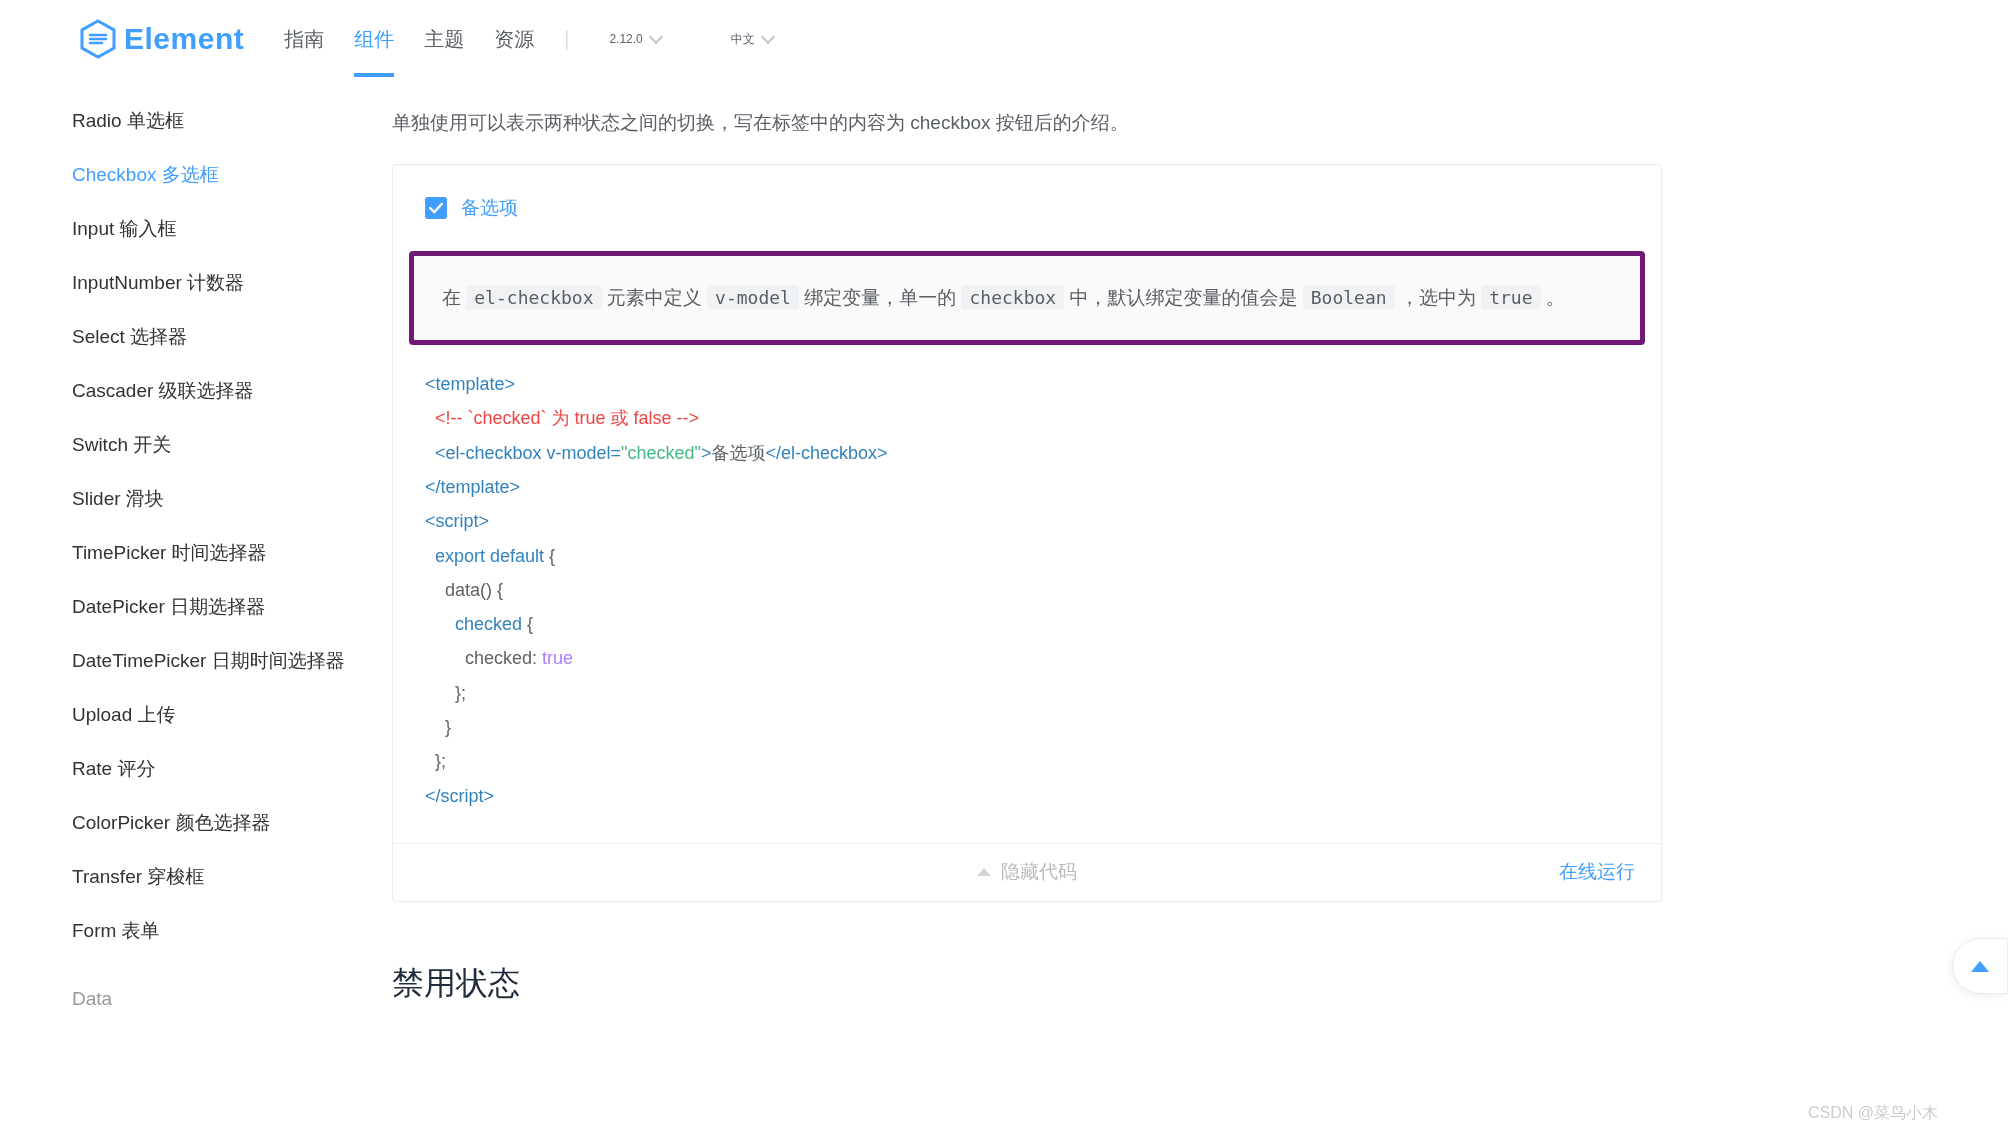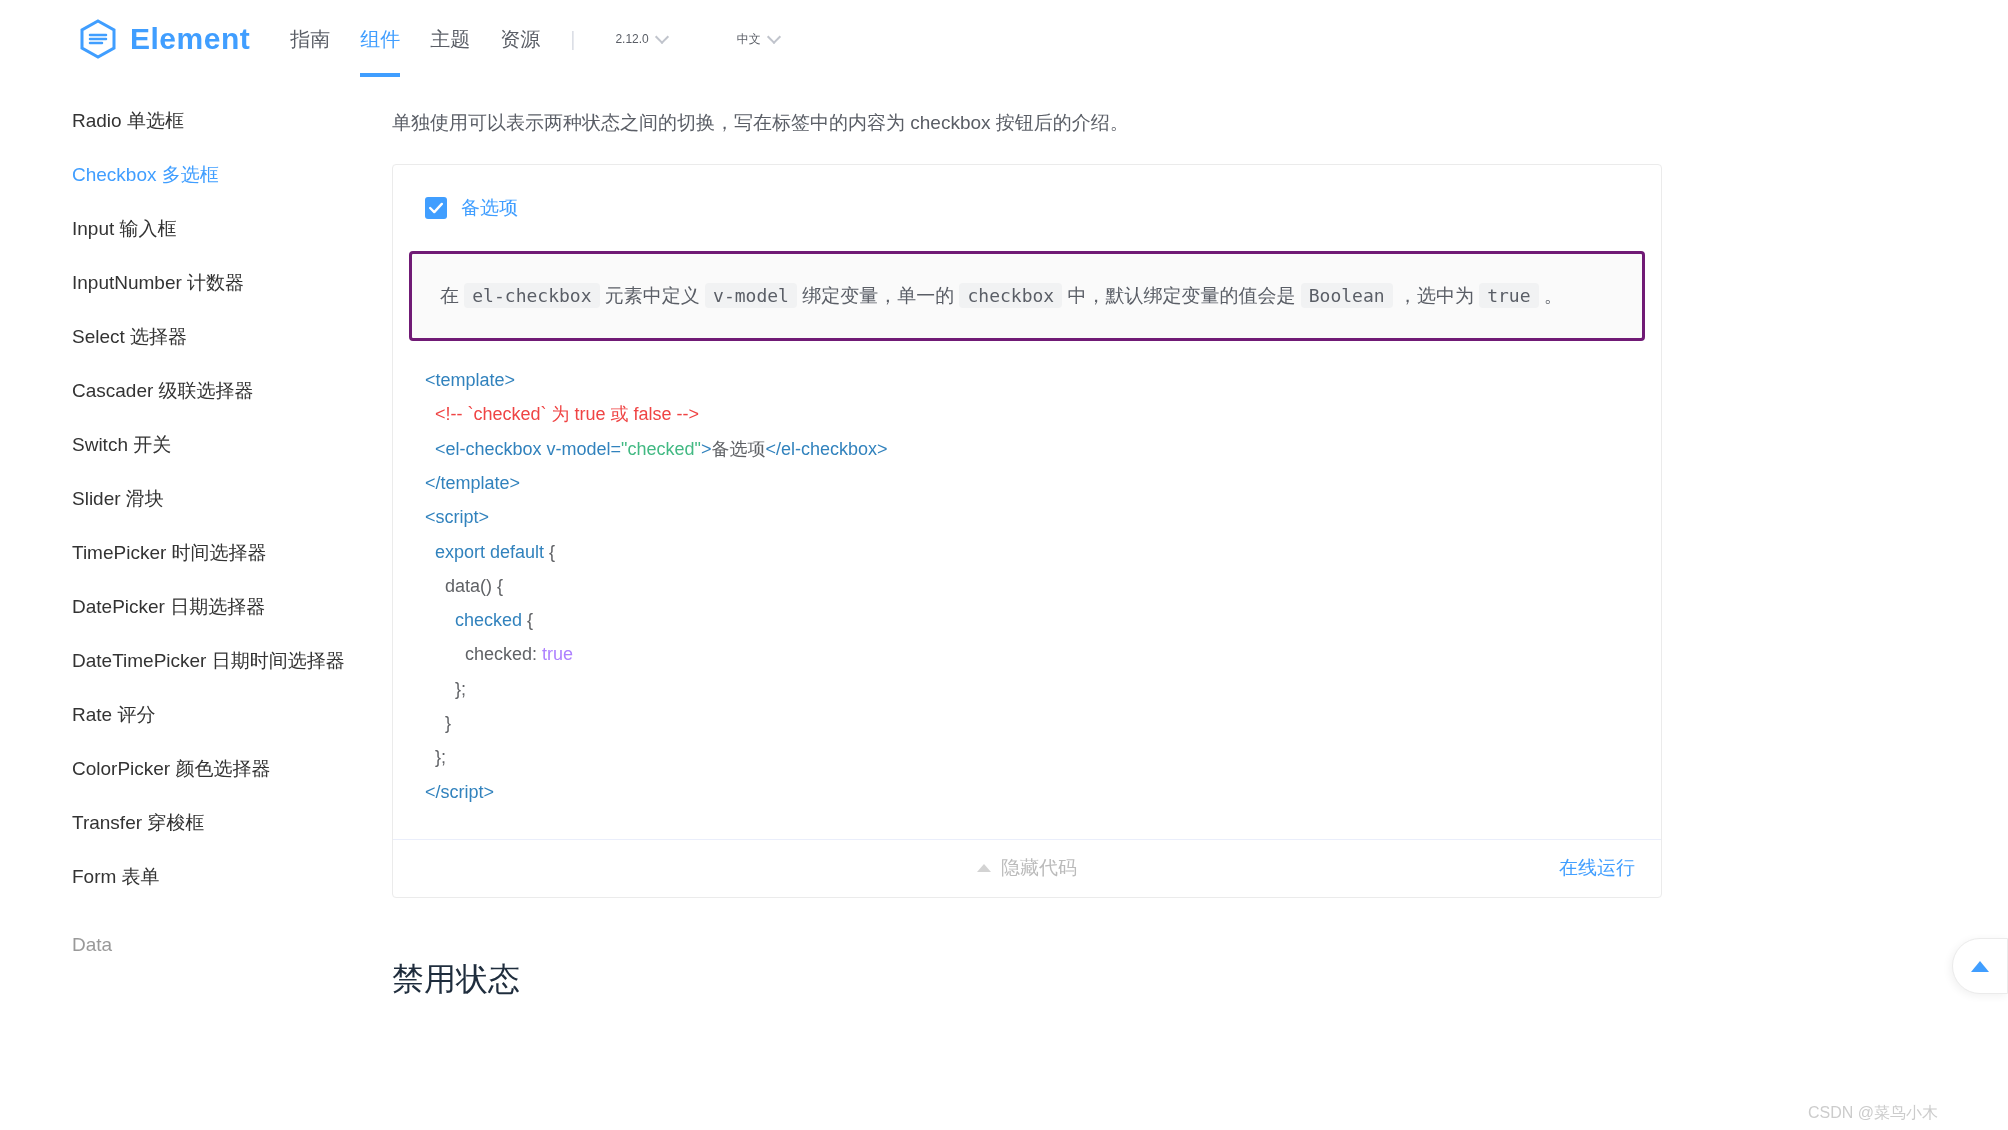--- a/index.html
+++ b/index.html
@@ -8,21 +8,21 @@
     --text-reg:#5a5e66;
     --text-light:#999;
     --border:#dcdfe6;
     --bg:#fff;
     --code-bg:#fafafa;
   }
   *{box-sizing:border-box;margin:0;padding:0;font-family:"Helvetica Neue",Helvetica,"PingFang SC","Hiragino Sans GB","Microsoft YaHei",Arial,sans-serif;}
   body{background:#fff;color:var(--text);width:2008px;height:1130px;overflow:hidden;transform-origin:0 0;}
   
   .header{height:78px;display:flex;align-items:center;padding:0 70px 0 78px;position:relative;}
-  .logo{display:flex;align-items:center;gap:12px;}
+  .logo{display:flex;align-items:center;gap:6px;}
   .logo svg{width:40px;height:40px;}
   .logo-text{font-size:30px;font-weight:700;color:var(--blue);letter-spacing:0.5px;}
   .search-wrap{margin-left:540px;}
   .search{width:276px;height:44px;border:1px solid var(--border);border-radius:4px;padding:0 16px;font-size:18px;color:#606266;outline:none;}
   .search::placeholder{color:#c0c4cc;}
   .nav{display:flex;align-items:center;margin-left:40px;gap:30px;}
   .nav-item{font-size:20px;color:var(--text-reg);cursor:pointer;padding:24px 0;position:relative;}
   .nav-item.active{color:var(--blue);}
   .nav-item.active::after{content:"";position:absolute;left:0;right:0;bottom:0px;height:4px;background:var(--blue);}
   .nav-sep{color:#dcdfe6;font-size:20px;}
@@ -36,21 +36,21 @@
   .side-cat{font-size:19px;color:#999;padding-top:30px;}
   .main{flex:1;padding-right:70px;padding-top:0px;max-width:1340px;}
   .desc{font-size:19px;color:#5a5e66;margin:32px 0 28px 0;}
   
   .demo-block{border:1px solid #ebebeb;border-radius:4px;}
   .demo-live{padding:30px 32px;}
   .checkbox{display:inline-flex;align-items:center;gap:14px;cursor:pointer;}
   .cb-box{width:22px;height:22px;background:var(--blue);border-radius:3px;display:flex;align-items:center;justify-content:center;}
   .cb-box svg{width:14px;height:14px;}
   .cb-label{font-size:19px;color:var(--blue);}
-  .demo-desc{margin:0 16px 0 16px;background:#fafafa;border:3px solid #701a75;border-radius:4px;padding:24px 28px;font-size:19px;color:#5a5e66;line-height:1.9;}
+  .demo-desc{margin:0 16px 0 16px;background:#fafafa;border:5px solid #701a75;border-radius:4px;padding:24px 28px;font-size:19px;color:#5a5e66;line-height:1.9;}
   .code-tag{background:#f1f2f3;color:#5a5e66;padding:2px 8px;border-radius:4px;font-family:Menlo,Monaco,Consolas,monospace;font-size:18px;}
   .demo-code{padding:22px 32px 30px 32px;font-family:Menlo,Monaco,Consolas,monospace;font-size:18px;line-height:1.85;color:#606266;white-space:pre;}
   .c-tag{color:#3182bd;}
   .c-str{color:#42b983;}
   .c-com{color:#ef4444;}
   .c-bool{color:#ae81ff;}
   .demo-ctrl{border-top:1px solid #eaeefb;height:58px;display:flex;align-items:center;justify-content:center;position:relative;cursor:pointer;}
   .ctrl-center{display:flex;align-items:center;gap:10px;color:#bbb;font-size:19px;}
   .caret-up{width:0;height:0;border-left:7px solid transparent;border-right:7px solid transparent;border-bottom:8px solid #d3d3d3;}
   .ctrl-right{position:absolute;right:26px;color:var(--blue);font-size:19px;}
@@ -94,20 +94,21 @@
     <div class="side-item active">Checkbox 多选框</div>
     <div class="side-item">Input 输入框</div>
     <div class="side-item">InputNumber 计数器</div>
     <div class="side-item">Select 选择器</div>
     <div class="side-item">Cascader 级联选择器</div>
     <div class="side-item">Switch 开关</div>
     <div class="side-item">Slider 滑块</div>
     <div class="side-item">TimePicker 时间选择器</div>
     <div class="side-item">DatePicker 日期选择器</div>
     <div class="side-item">DateTimePicker 日期时间选择器</div>
+    <div class="side-item">Upload 上传</div>
     <div class="side-item">Rate 评分</div>
     <div class="side-item">ColorPicker 颜色选择器</div>
     <div class="side-item">Transfer 穿梭框</div>
     <div class="side-item">Form 表单</div>
     <div class="side-cat">Data</div>
   </aside>
 
   <main class="main">
     <p class="desc">单独使用可以表示两种状态之间的切换，写在标签中的内容为 checkbox 按钮后的介绍。</p>
 

